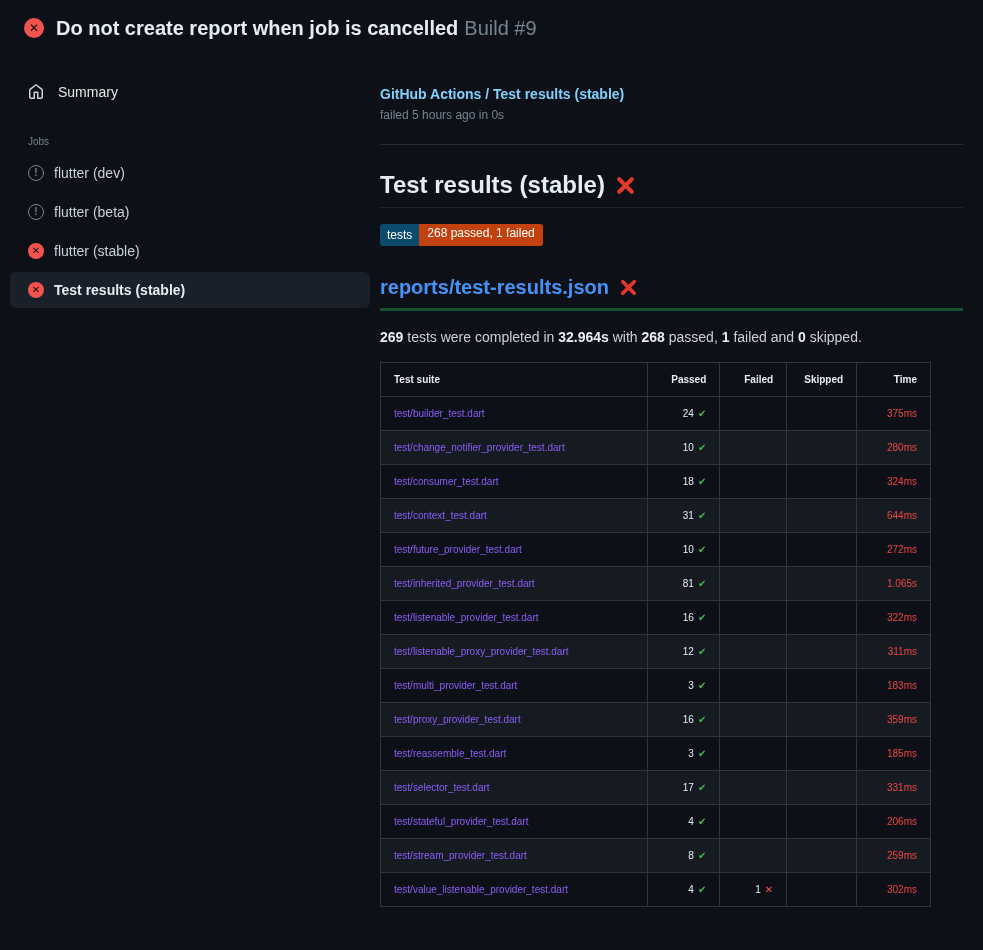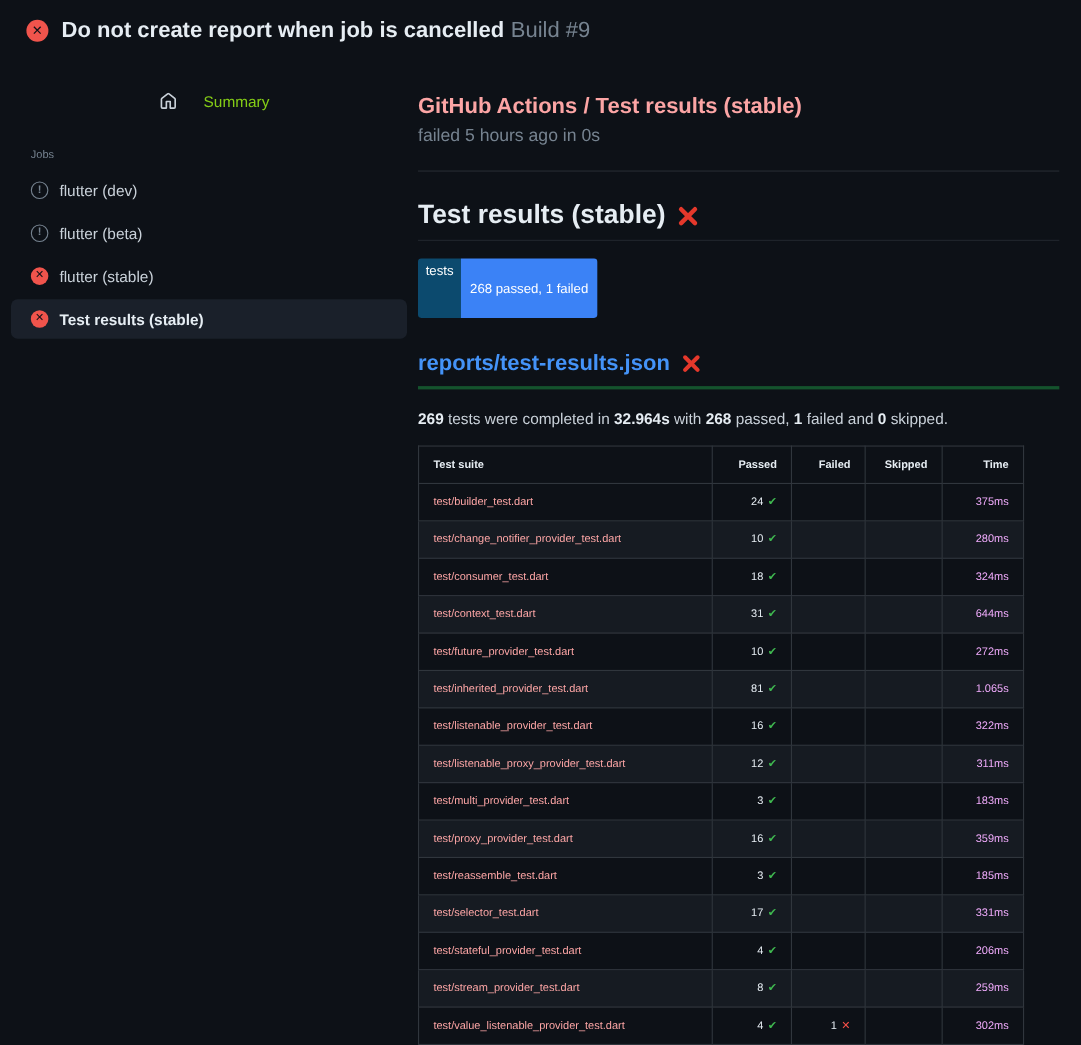--- a/index.html
+++ b/index.html
@@ -4,21 +4,21 @@
 <style>
   * { box-sizing: border-box; margin: 0; padding: 0; }
   html, body { width: 983px; height: 950px; }
   body {
     background: #0d1117;
     color: #c9d1d9;
     font-family: "Liberation Sans", "DejaVu Sans", sans-serif;
     font-size: 14px;
     overflow: hidden;
   }
-  a { color: #fca5a5; text-decoration: none; }
+  a { color: #8b5cf6; text-decoration: none; }
 
   
   .top-header {
     height: 56px;
     display: flex;
     align-items: center;
     padding: 0 24px;
     gap: 12px;
   }
   .top-header h1 {
@@ -65,25 +65,24 @@
   .layout { display: flex; align-items: flex-start; }
 
   
   .sidebar { width: 380px; flex: none; padding-top: 20px; }
   .side-item {
     height: 32px;
     margin: 0 10px;
     padding: 0 8px 0 18px;
     display: flex;
     align-items: center;
-    gap: 24px;
+    gap: 14px;
     border-radius: 6px;
-    color: #84cc16;
+    color: #e5e5e5;
     cursor: pointer;
-    justify-content: center;
   }
   .side-item svg { flex: none; }
   .jobs-label {
     margin: 28px 0 8px 28px;
     font-size: 10px;
     color: #768390;
   }
   .job-item {
     height: 36px;
     margin: 3px 10px;
@@ -99,42 +98,42 @@
     background: #1a202a;
     color: #e6edf3;
     font-weight: 700;
   }
 
   
   .main {
     width: 583px;
     padding-top: 30px;
   }
-  .breadcrumb { font-weight: 700; color: #fca5a5; font-size: 20px; }
-  .status-line { margin-top: 6px; font-size: 16px; color: #768390; }
+  .breadcrumb { font-weight: 700; color: #7dd3fc; font-size: 14px; }
+  .status-line { margin-top: 6px; font-size: 12px; color: #768390; }
   .top-divider { border: 0; border-top: 1px solid #262c33; margin-top: 22px; }
 
   .section-title {
     margin-top: 26px;
     font-size: 24px;
     font-weight: 700;
     color: #e6edf3;
     display: flex;
     align-items: center;
     padding-bottom: 8px;
     border-bottom: 1px solid #21262d;
   }
   .badge { margin-top: 16px; display: inline-flex; font-size: 12px; line-height: 1; }
   .badge-label {
     background: #0c4a6e; color: #ffffff;
     padding: 5px 7px; border-radius: 3px 0 0 3px;
   }
   .badge-value {
-    background: #3b82f6; color: #ffffff;
-    padding: 21px 8px; border-radius: 0 3px 3px 0;
+    background: #c2410c; color: #ffffff;
+    padding: 3px 8px; border-radius: 0 3px 3px 0;
   }
 
   .report-title {
     margin-top: 30px;
     font-size: 20px;
     font-weight: 700;
     display: flex;
     align-items: center;
     padding-bottom: 9px;
     border-bottom: 3px solid #14532d;
@@ -162,21 +161,21 @@
   .results .ar { text-align: right; }
   .results tbody tr:nth-child(even) { background: #161b22; }
   .results td.suite-cell { width: 268px; }
   .results .col-passed  { width: 72px; }
   .results .col-failed  { width: 67px; }
   .results .col-skipped { width: 70px; }
   .results .col-time    { width: 74px; }
   .num-pass  { color: #e6edf3; }
   .tick  { color: #3fb950; margin-left: 4px; font-family: "DejaVu Sans", sans-serif; }
   .crossx { color: #f85149; margin-left: 4px; font-weight: 700; font-family: "DejaVu Sans", sans-serif; }
-  .time-val { color: #f0abfc; }
+  .time-val { color: #ef4444; }
 </style>
 </head>
 <body>
 
 <header class="top-header">
   <span class="ic fail lg">✕</span>
   <h1><span>Do not create report when job is cancelled</span><span class="build-number">Build #9</span></h1>
 </header>
 
 <div class="layout">

